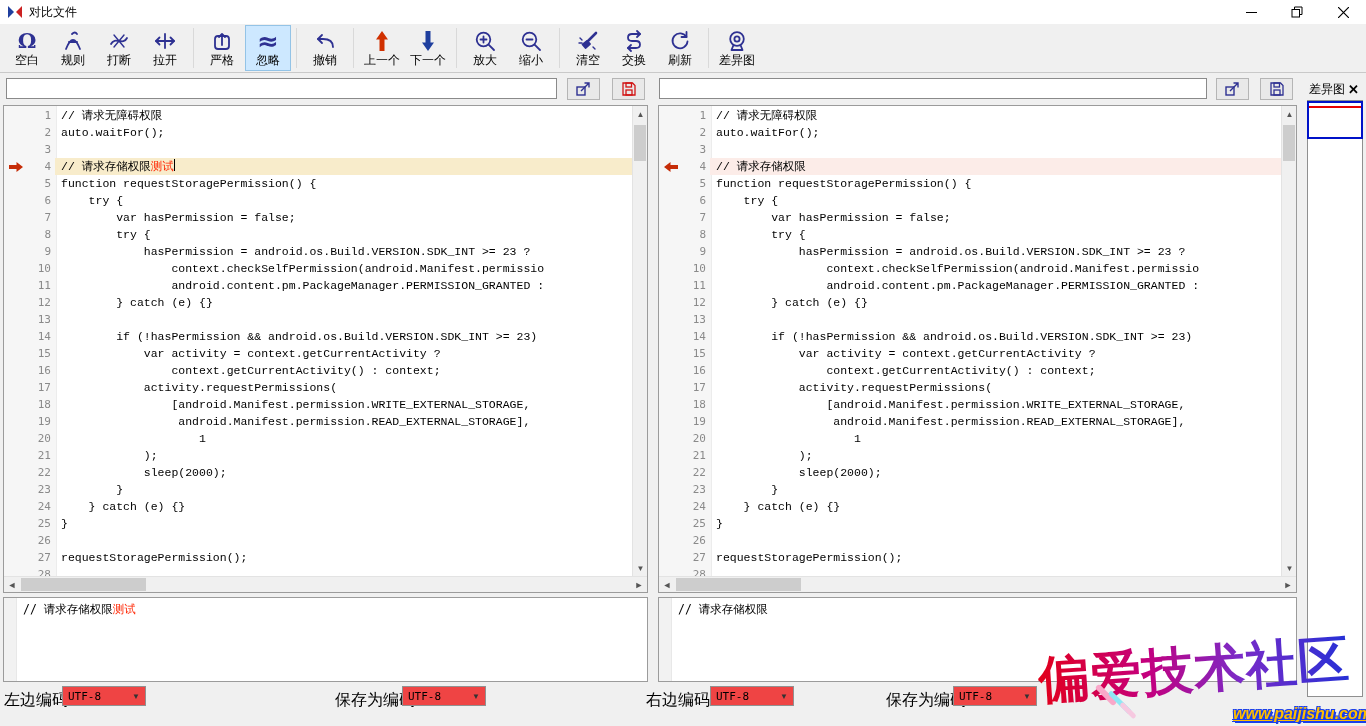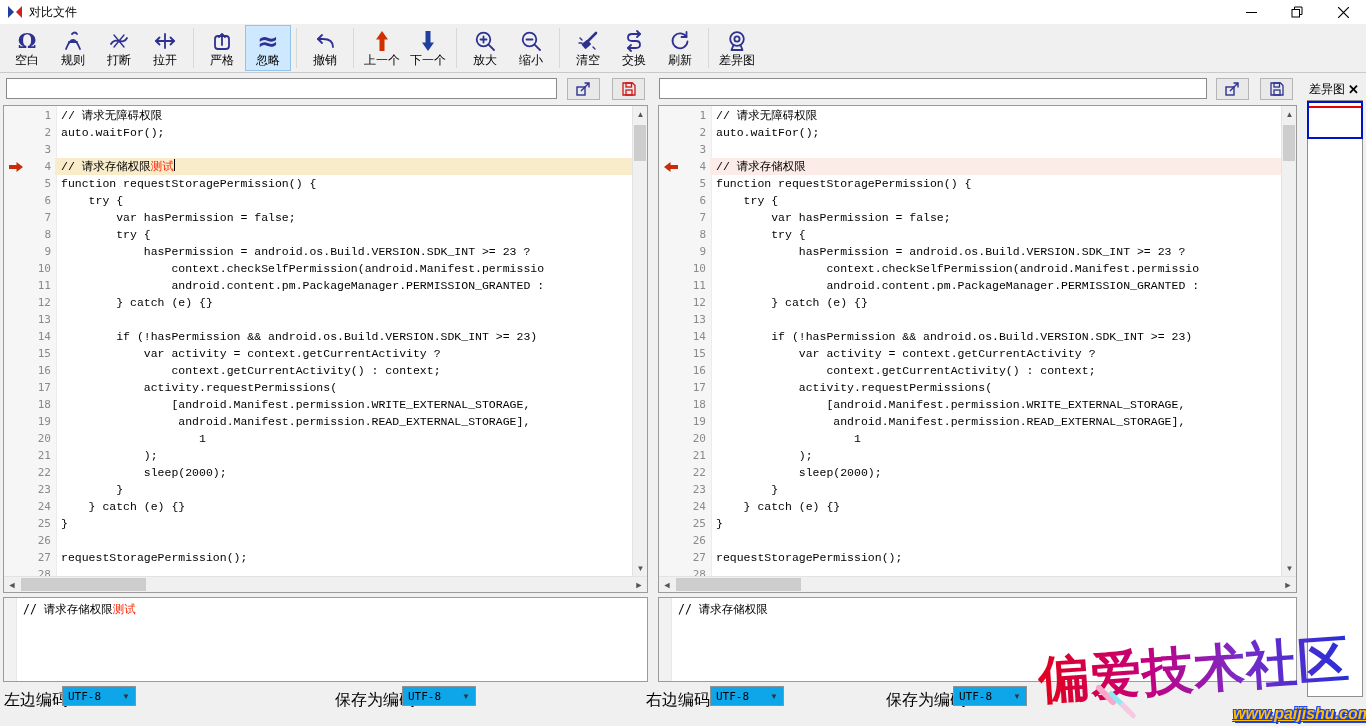--- a/index.html
+++ b/index.html
@@ -67,21 +67,21 @@
   #diff-viewport { position:absolute; left:-1px; top:0px; width:56px; height:38px; border:2px solid #0012C8; }
   #diff-redline { position:absolute; left:0; right:0; top:3px; height:2px; background:#E80000; }
   
   .preview { position:absolute; top:597px; height:85px; background:#fff; border:1px solid #9B9B9B; }
   #preview-left  { left:3px;   width:645px; }
   #preview-right { left:658px; width:639px; }
   .preview .strip { position:absolute; left:0; top:0; bottom:0; width:13px; background:#F2F2F2; border-right:1px solid #E8E8E8; }
   .preview .ptext { position:absolute; left:19px; top:4px; font-family:"DejaVu Sans Mono",monospace; font-size:11.5px; white-space:pre; }
   
   .enc-label { position:absolute; top:690px; font-size:16px; }
-  .enc-select { position:absolute; top:686px; height:20px; width:74px; background:#0ea5e9; border:1px solid #919191;
+  .enc-select { position:absolute; top:686px; height:20px; width:84px; background:#ef4444; border:1px solid #919191;
     display:flex; align-items:center; padding-left:5px; font-family:"DejaVu Sans Mono",monospace; font-size:11px; }
   .enc-select .chev { position:absolute; right:5px; font-size:8px; color:#333; font-family:"Liberation Sans",sans-serif; }
   
   #status { position:absolute; left:4px; top:748px; font-size:16px;text-align:center; }
   
   #wm-title { position:absolute; left:1038px; top:636px; white-space:nowrap; font-size:51px; font-weight:bold;
     font-family:"DejaVu Sans",sans-serif; transform:rotate(-4deg); letter-spacing:1px;
     background:linear-gradient(90deg,#E2001A 0%,#C4007E 35%,#7A2BC8 65%,#2430D6 100%);
     -webkit-background-clip:text; background-clip:text; color:transparent; }
   #wm-url { position:absolute; left:1233px; top:705px; font-size:16px; font-weight:bold; font-style:italic;

